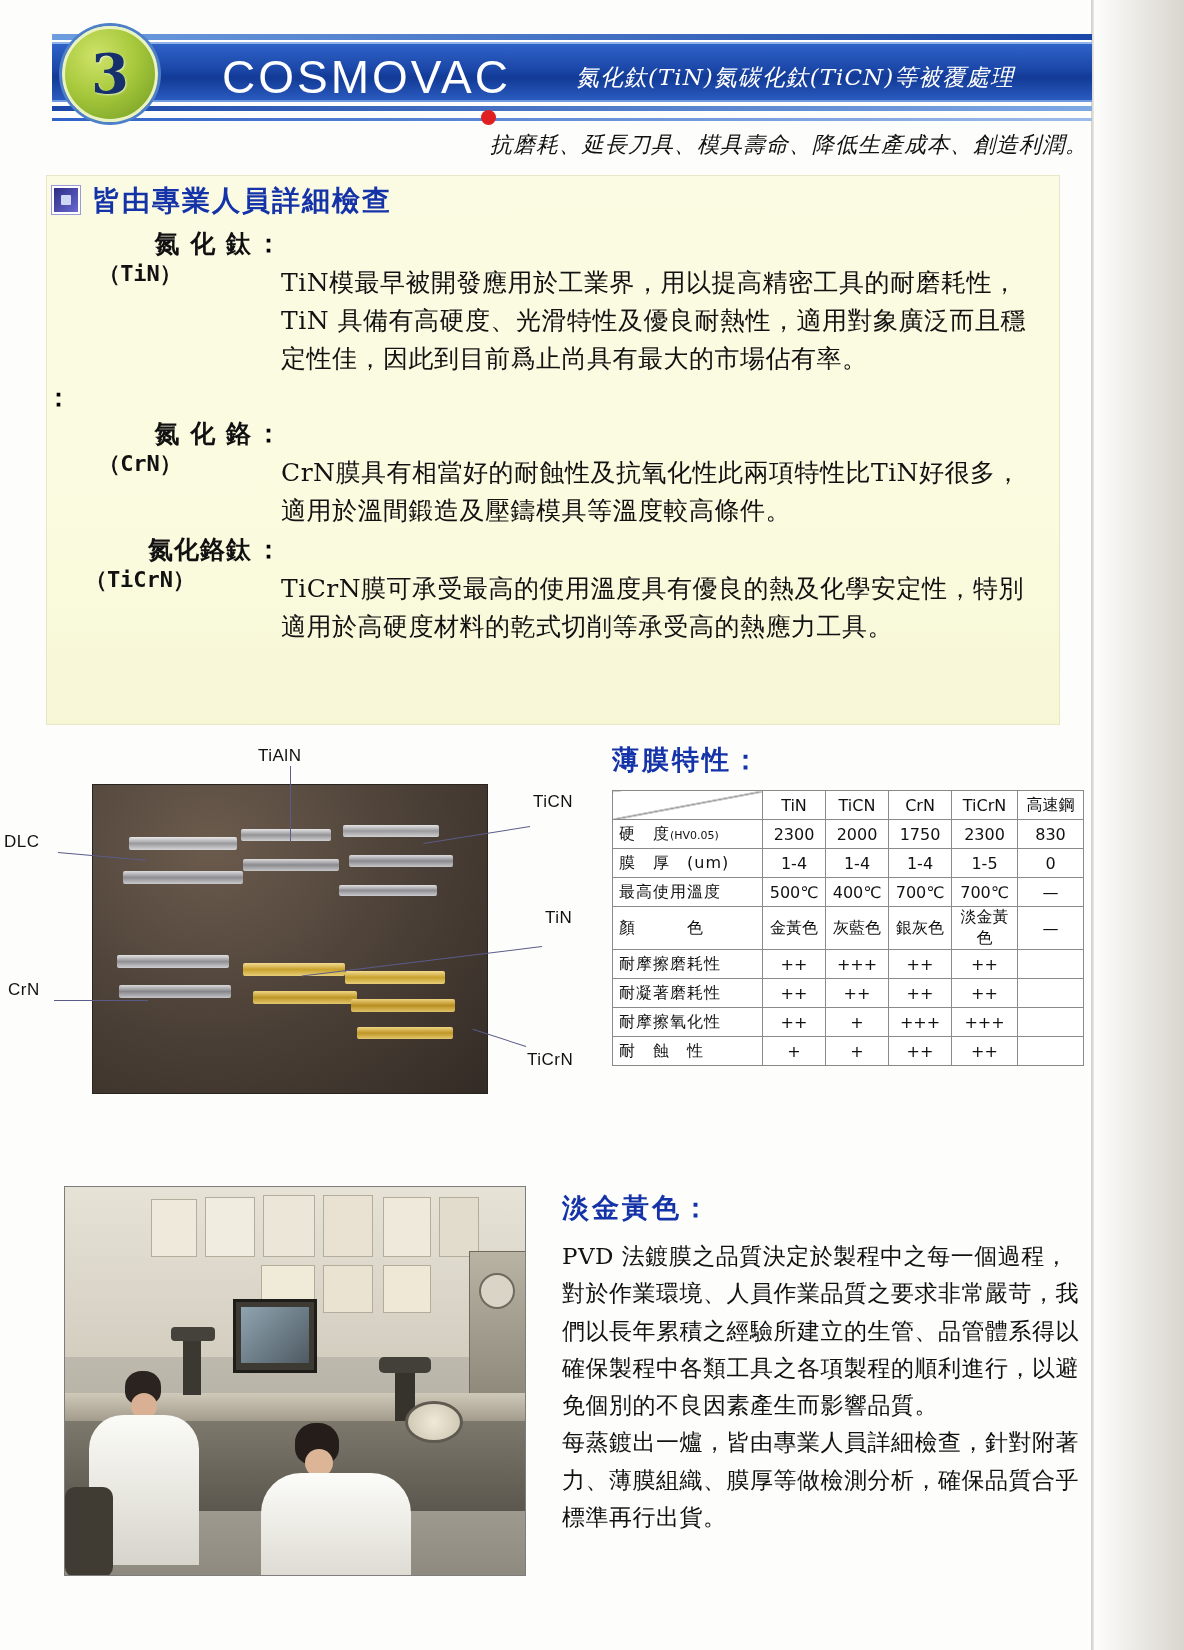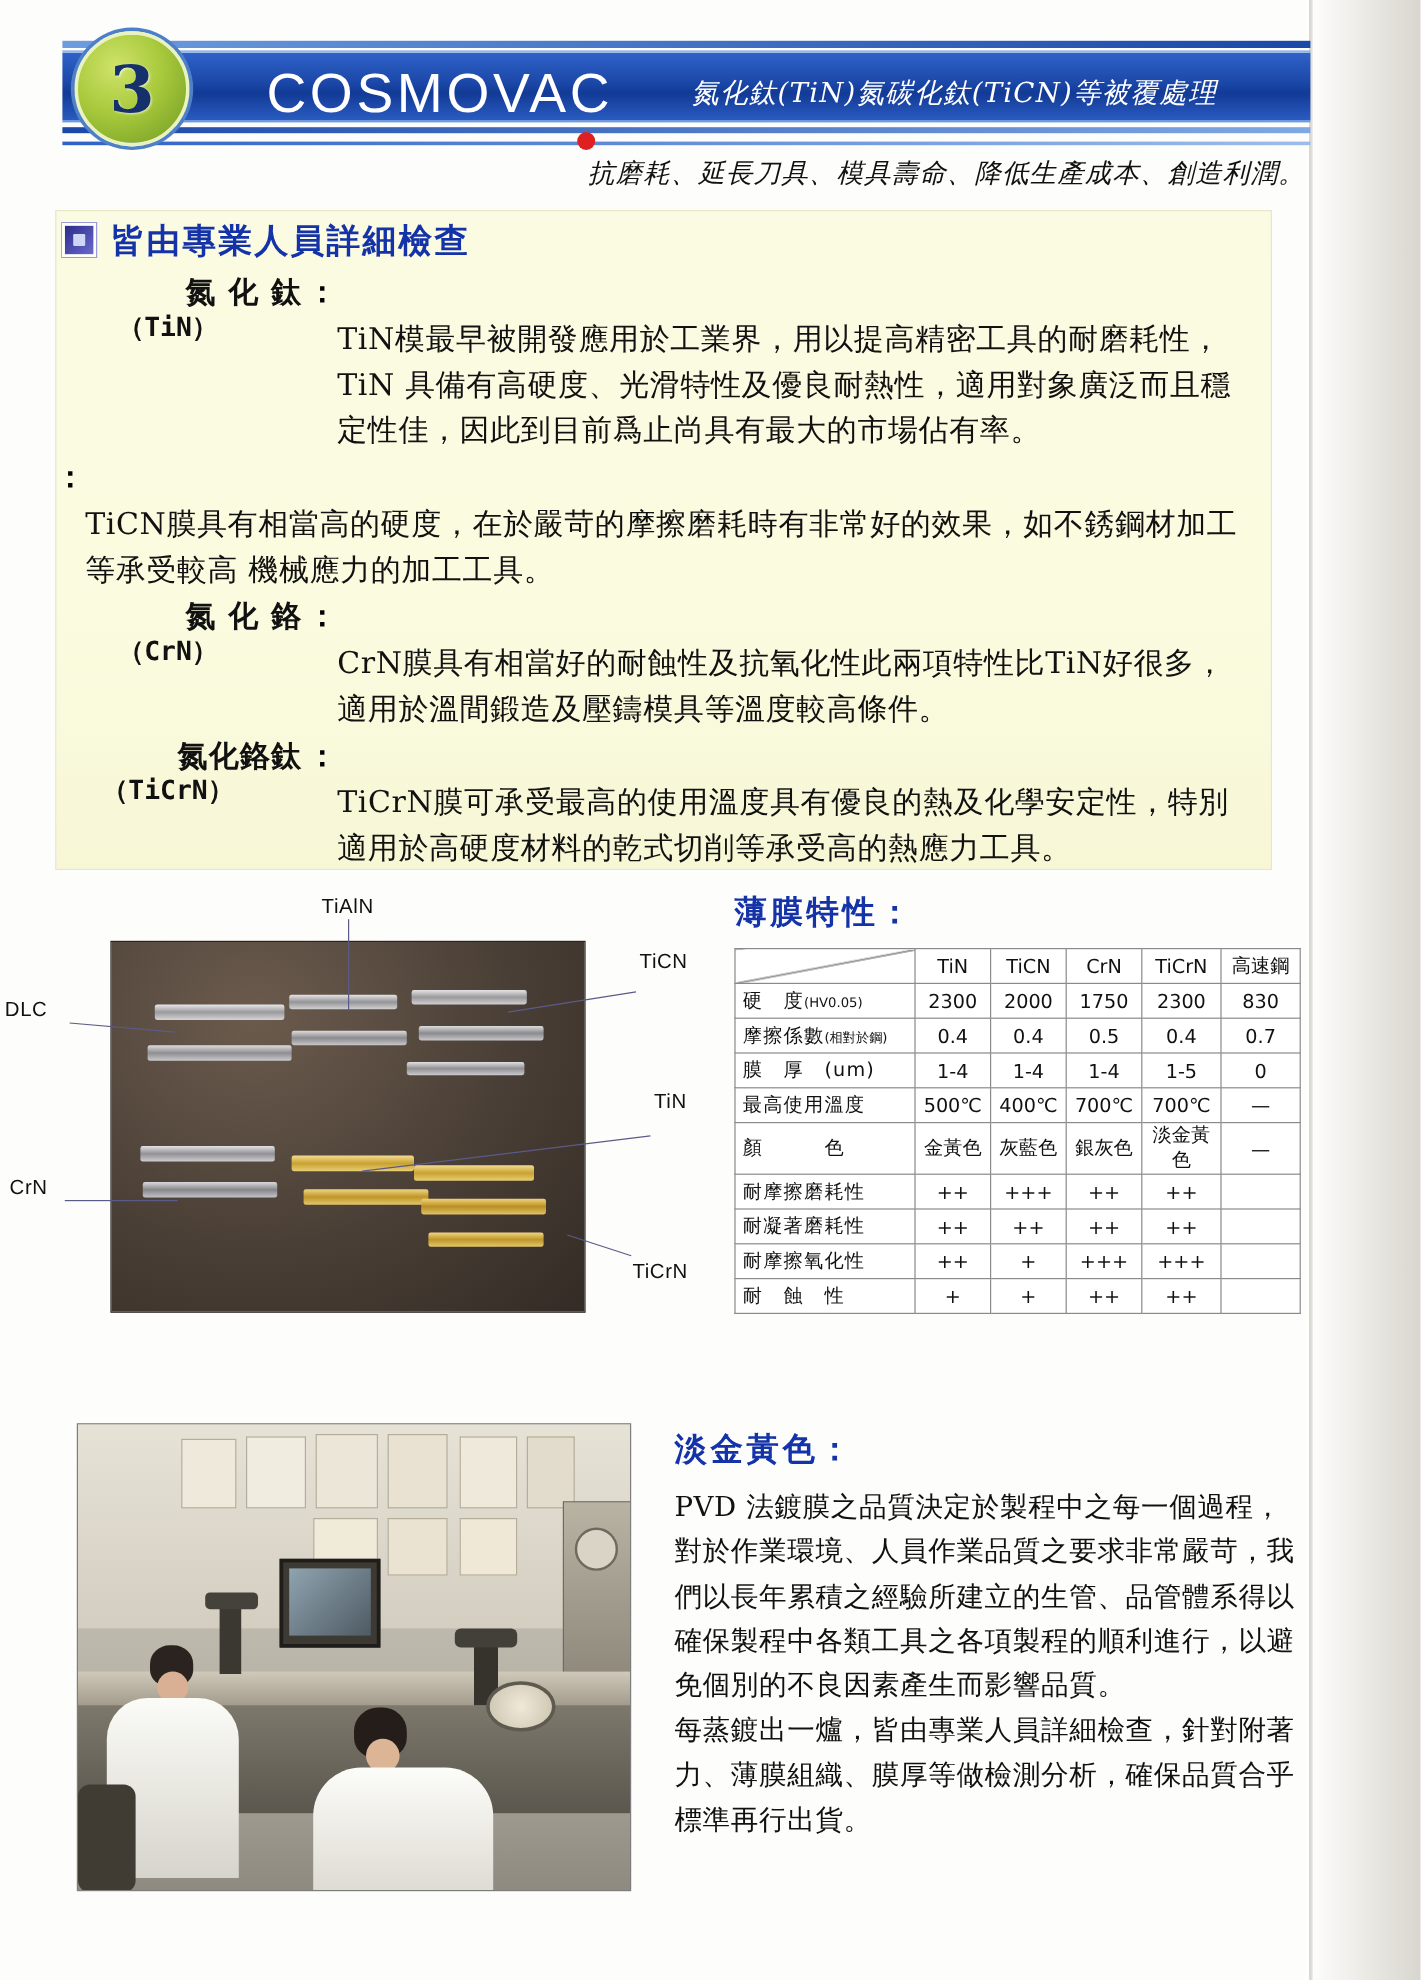--- a/index.html
+++ b/index.html
@@ -268,21 +268,20 @@
       <div class="def-term">
         <span>氮 化 鈦</span>
         <span class="sub">（TiN）</span>
       </div>
       <div class="def-colon">：</div>
       <div class="def-body">TiN模最早被開發應用於工業界，用以提高精密工具的耐磨耗性，TiN 具備有高硬度、光滑特性及優良耐熱性，適用對象廣泛而且穩定性佳，因此到目前爲止尚具有最大的市場佔有率。</div>
     </div>
 
     <div class="def-row">
       <div class="def-colon">：</div>
-      <div class="def-body">TiCN膜具有相當高的硬度，在於嚴苛的摩擦磨耗時有非常好的效果，如不銹鋼材加工等承受較高 機械應力的加工工具。</div>
     </div>
 
     <div class="def-row">
       <div class="def-term">
         <span>氮 化 鉻</span>
         <span class="sub">（CrN）</span>
       </div>
       <div class="def-colon">：</div>
       <div class="def-body">CrN膜具有相當好的耐蝕性及抗氧化性此兩項特性比TiN好很多，適用於溫間鍛造及壓鑄模具等溫度較高條件。</div>
     </div>
@@ -312,21 +311,21 @@
     <div class="tool" style="left:160px; top:206px; width:104px; height:13px; background:linear-gradient(to bottom,#f0d684,#bf9627,#e3c76d);"></div>
     <div class="tool" style="left:252px; top:186px; width:100px; height:13px; background:linear-gradient(to bottom,#f3dc92,#c9a22f,#e8ce78);"></div>
     <div class="tool" style="left:258px; top:214px; width:104px; height:13px; background:linear-gradient(to bottom,#eed27d,#b98f22,#e0c267);"></div>
     <div class="tool" style="left:264px; top:242px; width:96px;  height:12px; background:linear-gradient(to bottom,#f0d684,#bf9627,#e3c76d);"></div>
 
     <div class="tool" style="left:24px;  top:170px; width:112px; height:13px; background:linear-gradient(to bottom,#e3e3e5,#919195,#cfcfd2);"></div>
     <div class="tool" style="left:26px;  top:200px; width:112px; height:13px; background:linear-gradient(to bottom,#dadadc,#87878b,#c5c5c9);"></div>
     <div class="tool" style="left:30px;  top:230px; width:112px; height:13px; background:linear-gradient(to bottom,#e0e0e2,#8d8d91,#cacace;"></div>
   </div>
 
-  <div class="lbl" style="left:268px; top:746px;">TiAlN</div>
+  <div class="lbl" style="left:258px; top:746px;">TiAlN</div>
   <div class="leader-v" style="left:290px; top:766px; height:76px;"></div>
 
   <div class="lbl" style="left:533px; top:792px;">TiCN</div>
   <div class="leader" style="left:422px; top:826px; width:108px; transform: rotate(-9deg); transform-origin: right center;"></div>
 
   <div class="lbl" style="left:4px; top:832px;">DLC</div>
   <div class="leader" style="left:58px; top:852px; width:88px; transform: rotate(5deg); transform-origin: left center;"></div>
 
   <div class="lbl" style="left:545px; top:908px;">TiN</div>
   <div class="leader" style="left:300px; top:946px; width:242px; transform: rotate(-7deg); transform-origin: right center;"></div>
@@ -351,28 +350,20 @@
       </tr>
     </thead>
     <tbody>
       <tr>
         <td class="rowhead"><span>硬　度</span><span class="small">(HV0.05)</span></td>
         <td>2300</td>
         <td>2000</td>
         <td>1750</td>
         <td>2300</td>
         <td>830</td>
-      </tr>
-      <tr>
-        <td class="rowhead"><span>摩擦係數</span><span class="small">(相對於鋼)</span></td>
-        <td>0.4</td>
-        <td>0.4</td>
-        <td>0.5</td>
-        <td>0.4</td>
-        <td>0.7</td>
       </tr>
       <tr>
         <td class="rowhead">膜　厚　(um)</td>
         <td>1-4</td>
         <td>1-4</td>
         <td>1-4</td>
         <td>1-5</td>
         <td>0</td>
       </tr>
       <tr>

